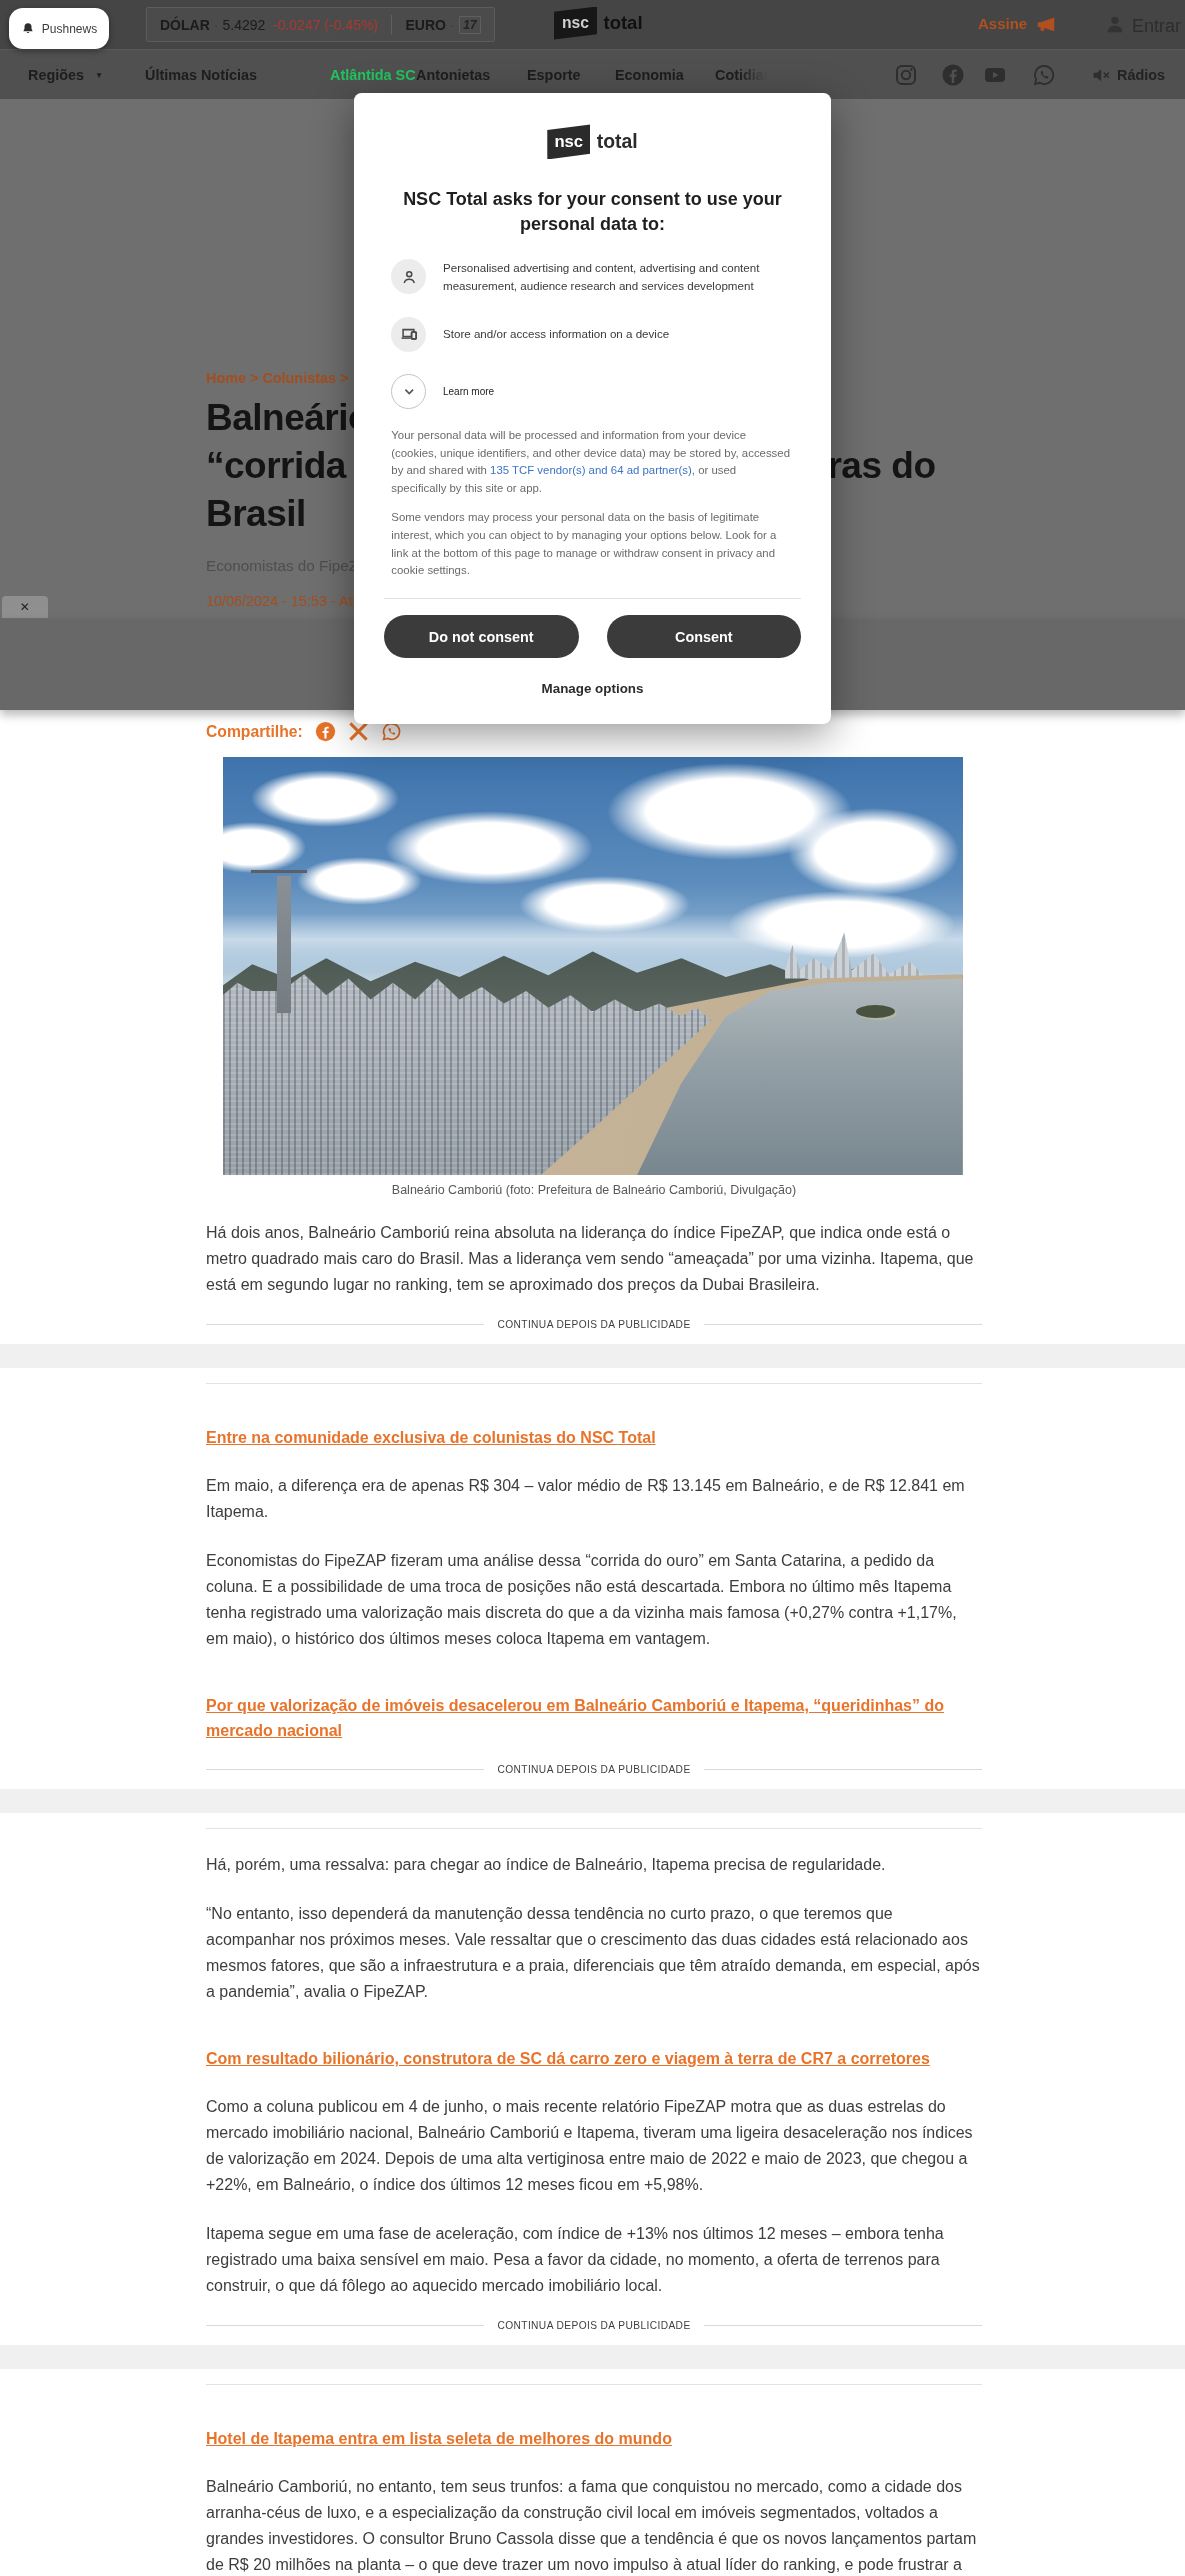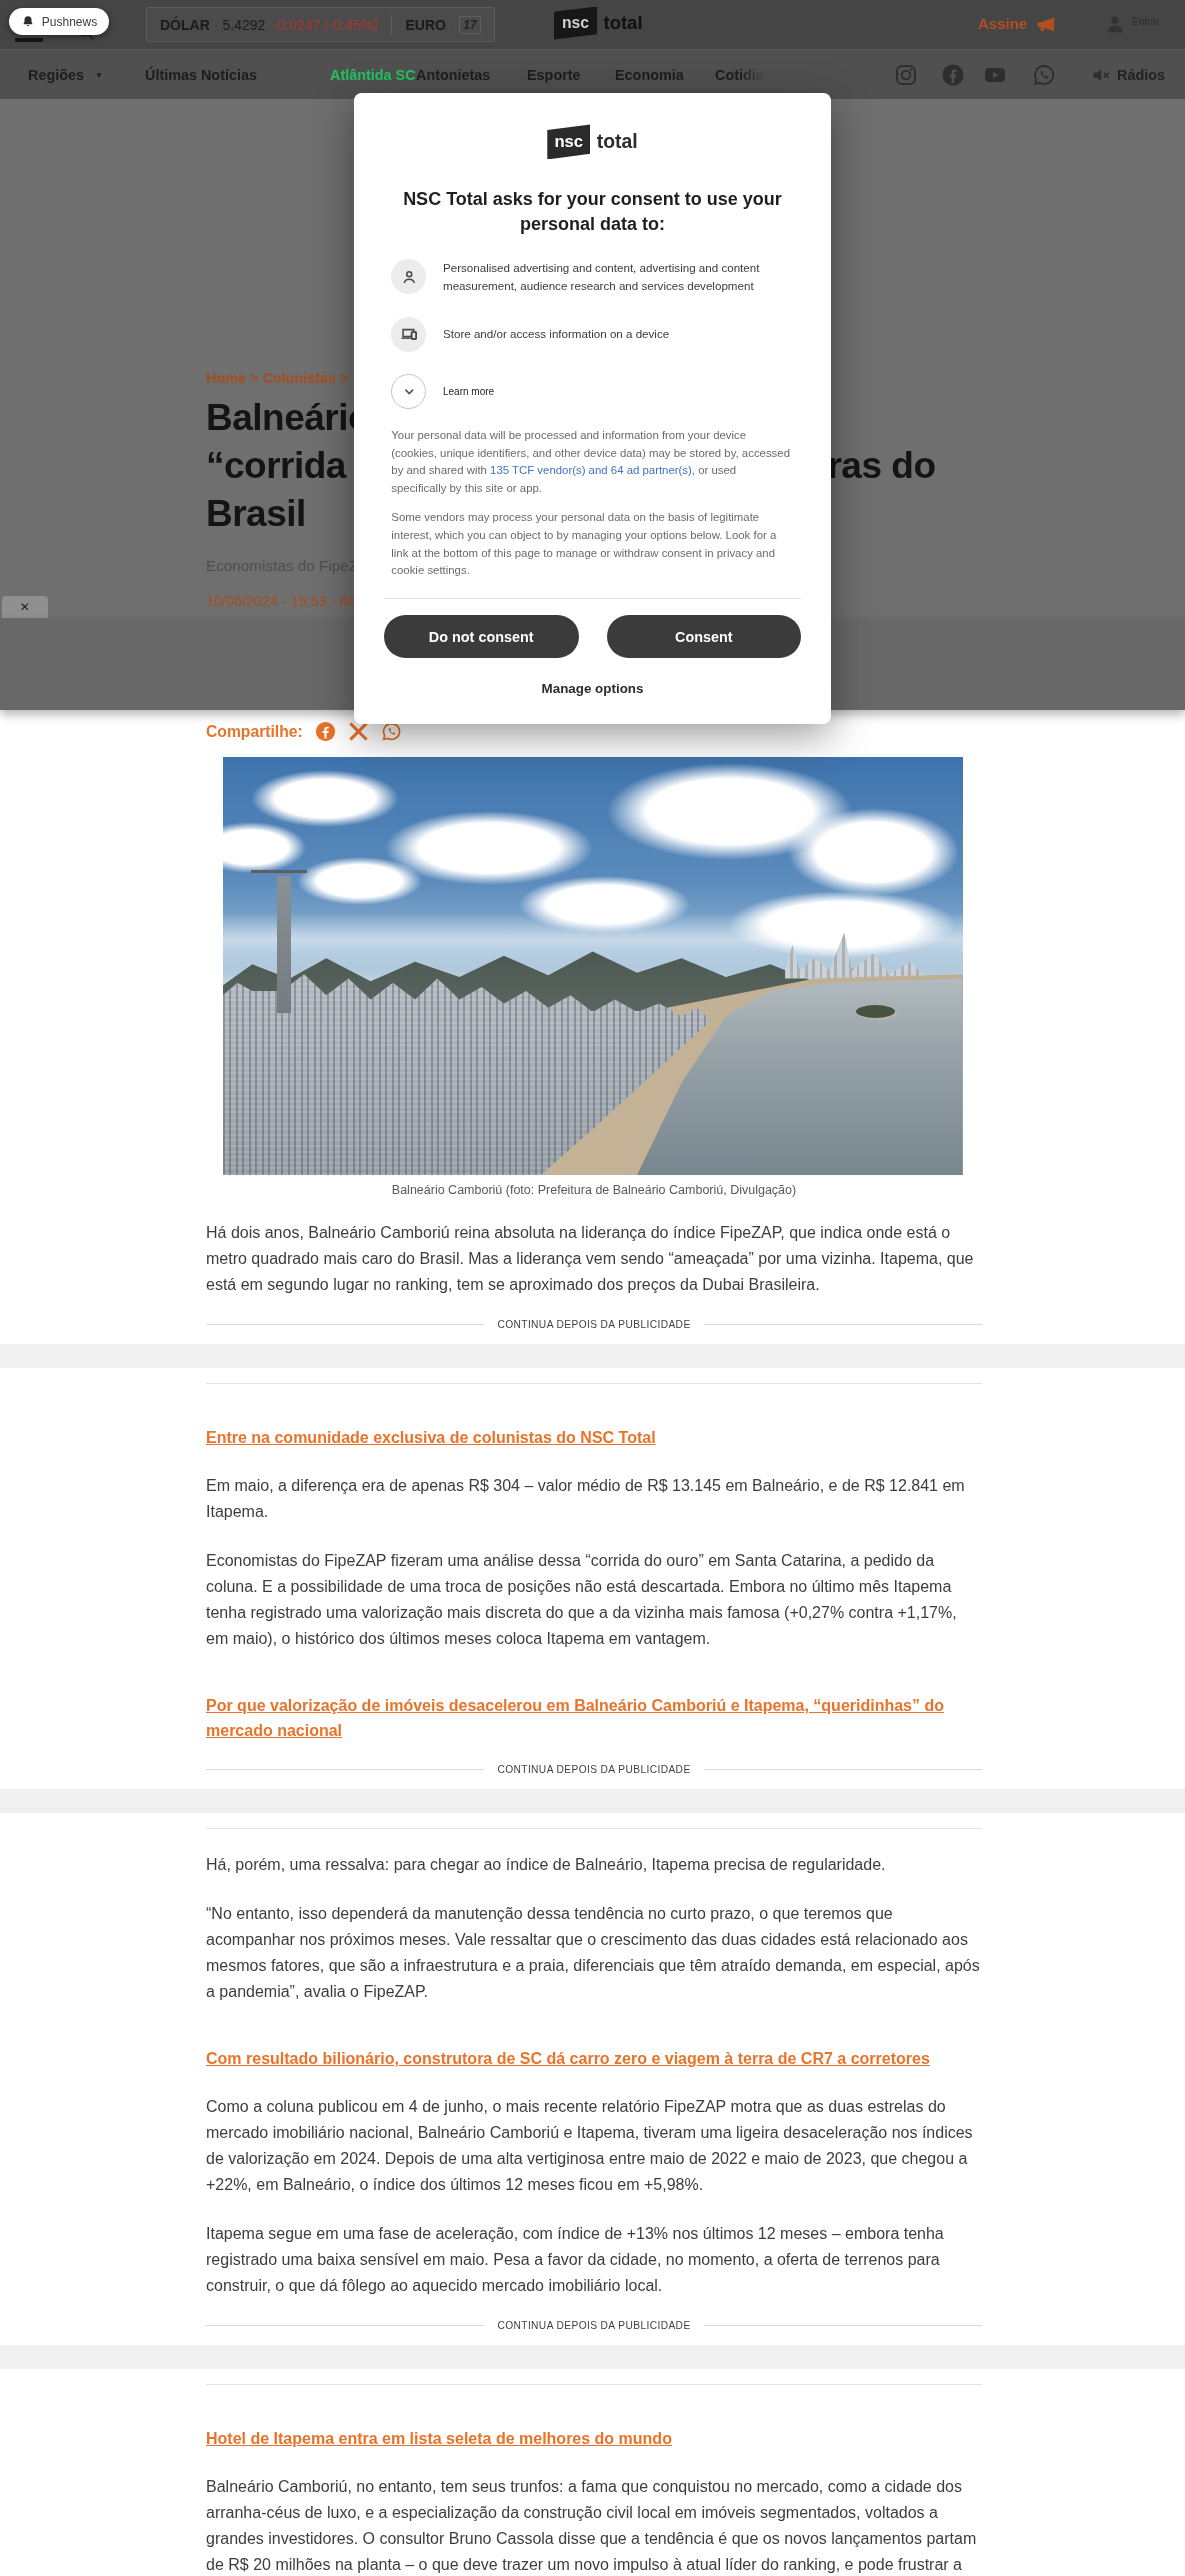--- a/index.html
+++ b/index.html
@@ -24,21 +24,21 @@
   .nsclogo { display:inline-flex; align-items:center; gap:6.5px; }
   .nscbadge { display:inline-flex; align-items:center; justify-content:center;
               clip-path:polygon(0 16%, 100% 0, 100% 84%, 0 100%); }
   .logo-header { position:absolute; left:554px; top:6.5px; }
   .logo-header .nscbadge { width:43px; height:33px; background:#171717; color:#cfcfcf; font-weight:700; font-size:15.7px; }
   .logo-header .nsctotal { font-weight:700; font-size:18.5px; color:#101010; }
 
   .assine { position:absolute; left:978px; top:15px; font-weight:700; font-size:15px; color:#b05020; }
   .megaphone { position:absolute; left:1035px; top:13px; width:22px; height:22px; color:#b05020; }
   .usericon { position:absolute; left:1104px; top:13px; width:22px; height:22px; color:#333333; }
-  .entrar { position:absolute; left:1132px; top:15.7px; font-size:10px; color:#2d2d2d; }
+  .entrar { position:absolute; left:1132px; top:15.7px; font-size:18px; color:#2d2d2d; }
 
   .navbar { position:absolute; left:0; top:49px; width:1185px; height:50px; background:#505050; border-top:0.9px solid #5a5a5a; }
   .navitem { position:absolute; top:16.7px; font-size:14.4px; font-weight:700; color:#1d1d1d; white-space:nowrap; }
   .navitem .caret { font-size:8.3px; margin-left:11px; vertical-align:1.9px; }
   .nv1{left:28px;} .nv2{left:145px;} .nv3{left:306px; color:#22c55e;margin-left:24px;} .nv4{left:416px;}
   .nv5{left:527px;} .nv6{left:615px;}
   .nv7{left:715px; -webkit-mask-image:linear-gradient(90deg,#000 35%,transparent 80%); mask-image:linear-gradient(90deg,#000 35%,transparent 80%);}
   .navicon { position:absolute; top:13px; width:24px; height:24px; color:#2e2e2e; }
   .ni1{left:894px;} .ni2{left:941px;} .ni3{left:983px;} .ni4{left:1032px;}
   .ni5{left:1091px; width:20.4px; height:20.4px; top:15px;}
@@ -50,21 +50,21 @@
   .authorline { position:absolute; left:206px; top:557px; font-size:15.3px; color:#4e4e4e; }
   .dateline { position:absolute; left:206px; top:593px; font-size:14.4px; color:#a34e1e; }
 
   .ad-close-tab { position:absolute; left:1.9px; top:596px; width:46px; height:22px; background:#8f8f8f;
                   border-radius:3.7px 3.7px 0 0; display:flex; align-items:center; justify-content:center;
                   font-size:12px; font-weight:700; color:#1f1f1f; }
   .adband { position:absolute; left:0; top:619px; width:1185px; height:91px; background:#686868;
             box-shadow:0 4.6px 9.3px rgba(0,0,0,0.28); }
 
   
-  .pushpill { position:absolute; left:9.3px; top:8.3px; height:27px; z-index:60; background:#ffffff; border-radius:14px;
+  .pushpill { position:absolute; left:9.3px; top:8.3px; height:41px; z-index:60; background:#ffffff; border-radius:14px;
               display:flex; align-items:center; gap:6.5px; padding:0 12px; box-shadow:0 1.9px 6.5px rgba(0,0,0,0.4);
               font-size:12px; color:#3c3c3c; }
   .pushpill svg { width:14px; height:14px; color:#2d2d2d; }
 
   
   .modal { position:absolute; left:354px; top:93px; width:477px; z-index:50; background:#ffffff; border-radius:7.4px;
            box-shadow:0 11px 41px rgba(0,0,0,0.4); padding:24px 28px 22px 28px; }
   .m-logo { display:flex; justify-content:center; margin-top:7.4px; }
   .m-logo .nscbadge { width:43px; height:35px; background:#2b2b2b; color:#ffffff; font-weight:700; font-size:16.7px; }
   .m-logo .nsctotal { font-weight:700; font-size:19.4px; color:#2b2b2b; }

